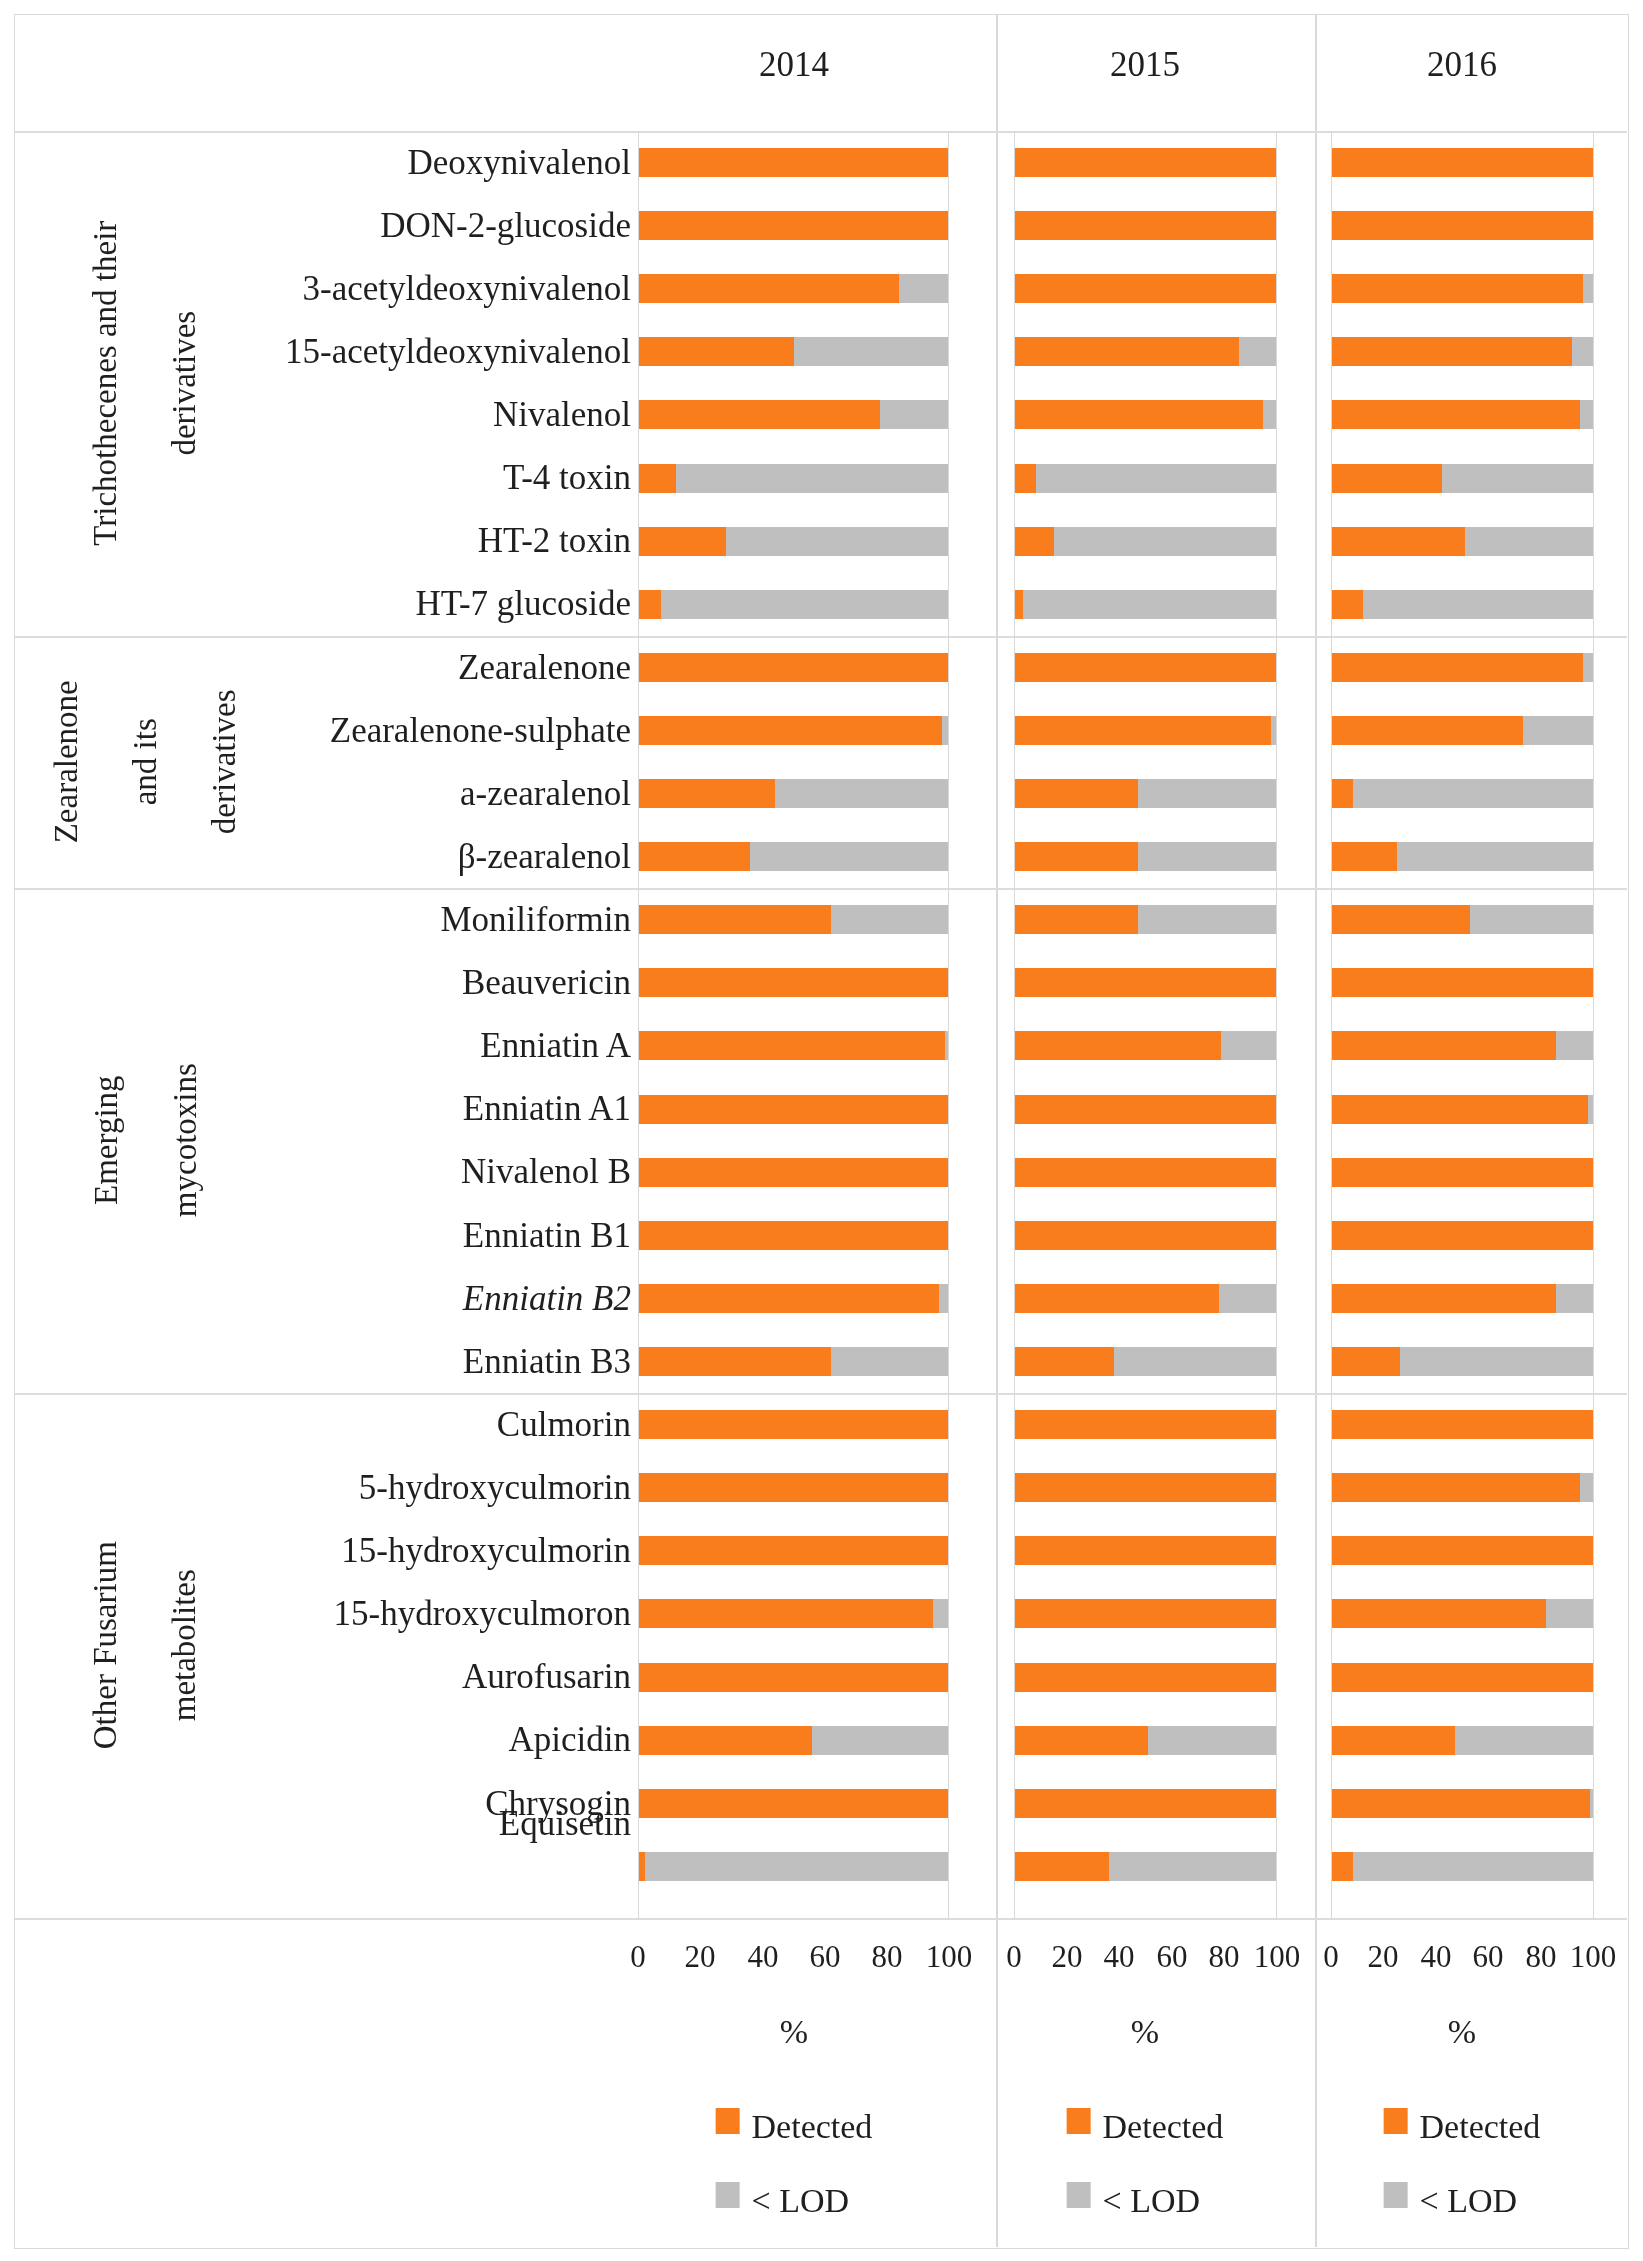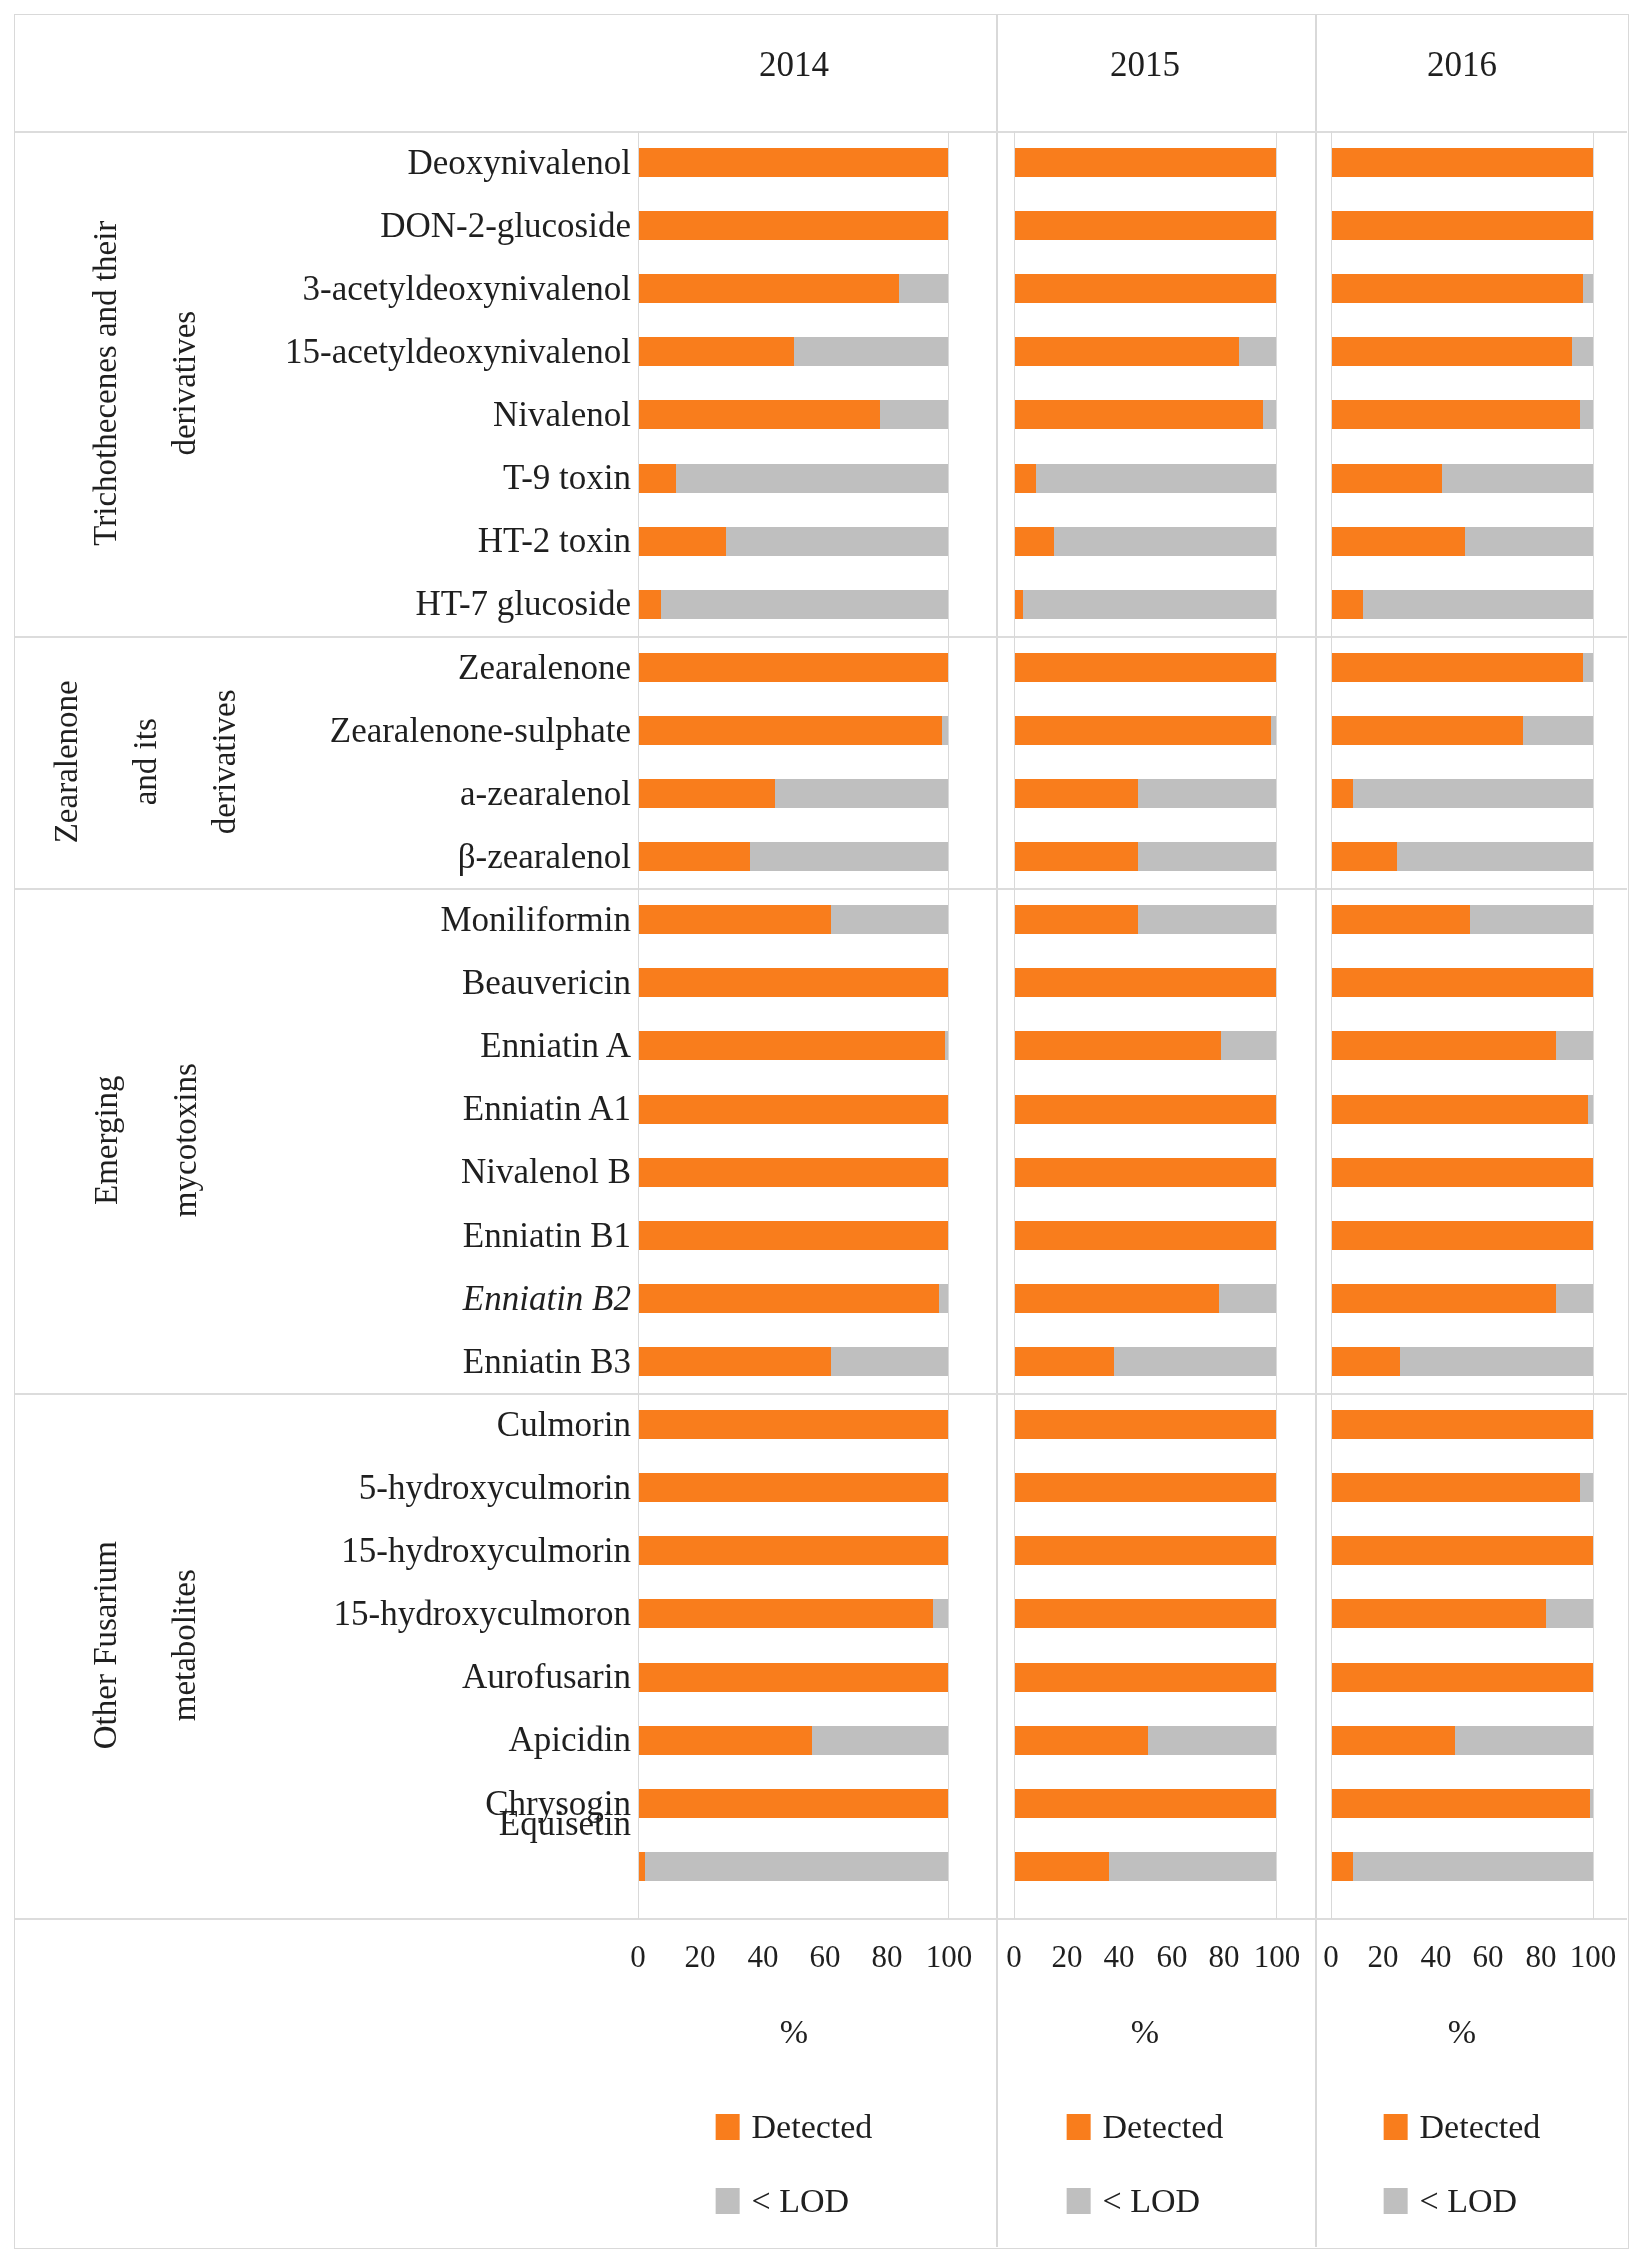--- a/index.html
+++ b/index.html
@@ -13,21 +13,21 @@
   .bar{position:absolute;left:0;right:0;height:29px;display:flex;}
   .seg{height:100%;}
   .rowlabel{position:absolute;left:168px;width:463px;height:63px;display:flex;align-items:center;
             justify-content:flex-end;font-size:35px;white-space:nowrap;}
   .vbox{position:absolute;left:39px;width:213px;display:flex;align-items:center;justify-content:center;}
   .vlabel{flex:none;width:max-content;transform:rotate(-90deg);white-space:pre-line;text-align:center;
           font-size:33px;line-height:2.4;}
   .tick{position:absolute;top:1939px;width:84px;text-align:center;font-size:31px;}
   .pct{position:absolute;top:2013px;width:84px;text-align:center;font-size:34px;transform:translateX(-50%);}
   .legend{position:absolute;top:2108px;transform:translateX(-50%);display:flex;flex-direction:column;row-gap:36px;}
-  .litem{display:flex;align-items:center;}
+  .litem{display:flex;}
   .swatch{width:23.6px;height:26px;margin-right:12.3px;flex:none;}
   .ltext{font-size:34px;white-space:nowrap;}
 </style>
 </head>
 <body>
 
 <div class="page">
   <div class="outer"></div>
   <div id="chart">
       <div class="vdiv" style="left: 996px;"></div>
@@ -35,21 +35,21 @@
       <div class="hdiv" style="top: 131px;"></div>
       <div class="hdiv" style="top: 636px;"></div>
       <div class="hdiv" style="top: 888px;"></div>
       <div class="hdiv" style="top: 1393px;"></div>
       <div class="hdiv" style="top: 1918px;"></div>
       <div class="rowlabel" style="top: 131px;">Deoxynivalenol</div>
       <div class="rowlabel" style="top: 194px;">DON-2-glucoside</div>
       <div class="rowlabel" style="top: 257px;">3-acetyldeoxynivalenol</div>
       <div class="rowlabel" style="top: 320px;">15-acetyldeoxynivalenol</div>
       <div class="rowlabel" style="top: 383px;">Nivalenol</div>
-      <div class="rowlabel" style="top: 446px;">T-9 toxin</div>
+      <div class="rowlabel" style="top: 446px;">T-4 toxin</div>
       <div class="rowlabel" style="top: 509px;">HT-2 toxin</div>
       <div class="rowlabel" style="top: 572px;">HT-7 glucoside</div>
       <div class="rowlabel" style="top: 636px;">Zearalenone</div>
       <div class="rowlabel" style="top: 699px;">Zearalenone-sulphate</div>
       <div class="rowlabel" style="top: 762px;">a-zearalenol</div>
       <div class="rowlabel" style="top: 825px;">β-zearalenol</div>
       <div class="rowlabel" style="top: 888px; text-align: center;">Moniliformin</div>
       <div class="rowlabel" style="top: 951px;">Beauvericin</div>
       <div class="rowlabel" style="top: 1014px;">Enniatin A</div>
       <div class="rowlabel" style="top: 1077px;">Enniatin A1</div>

